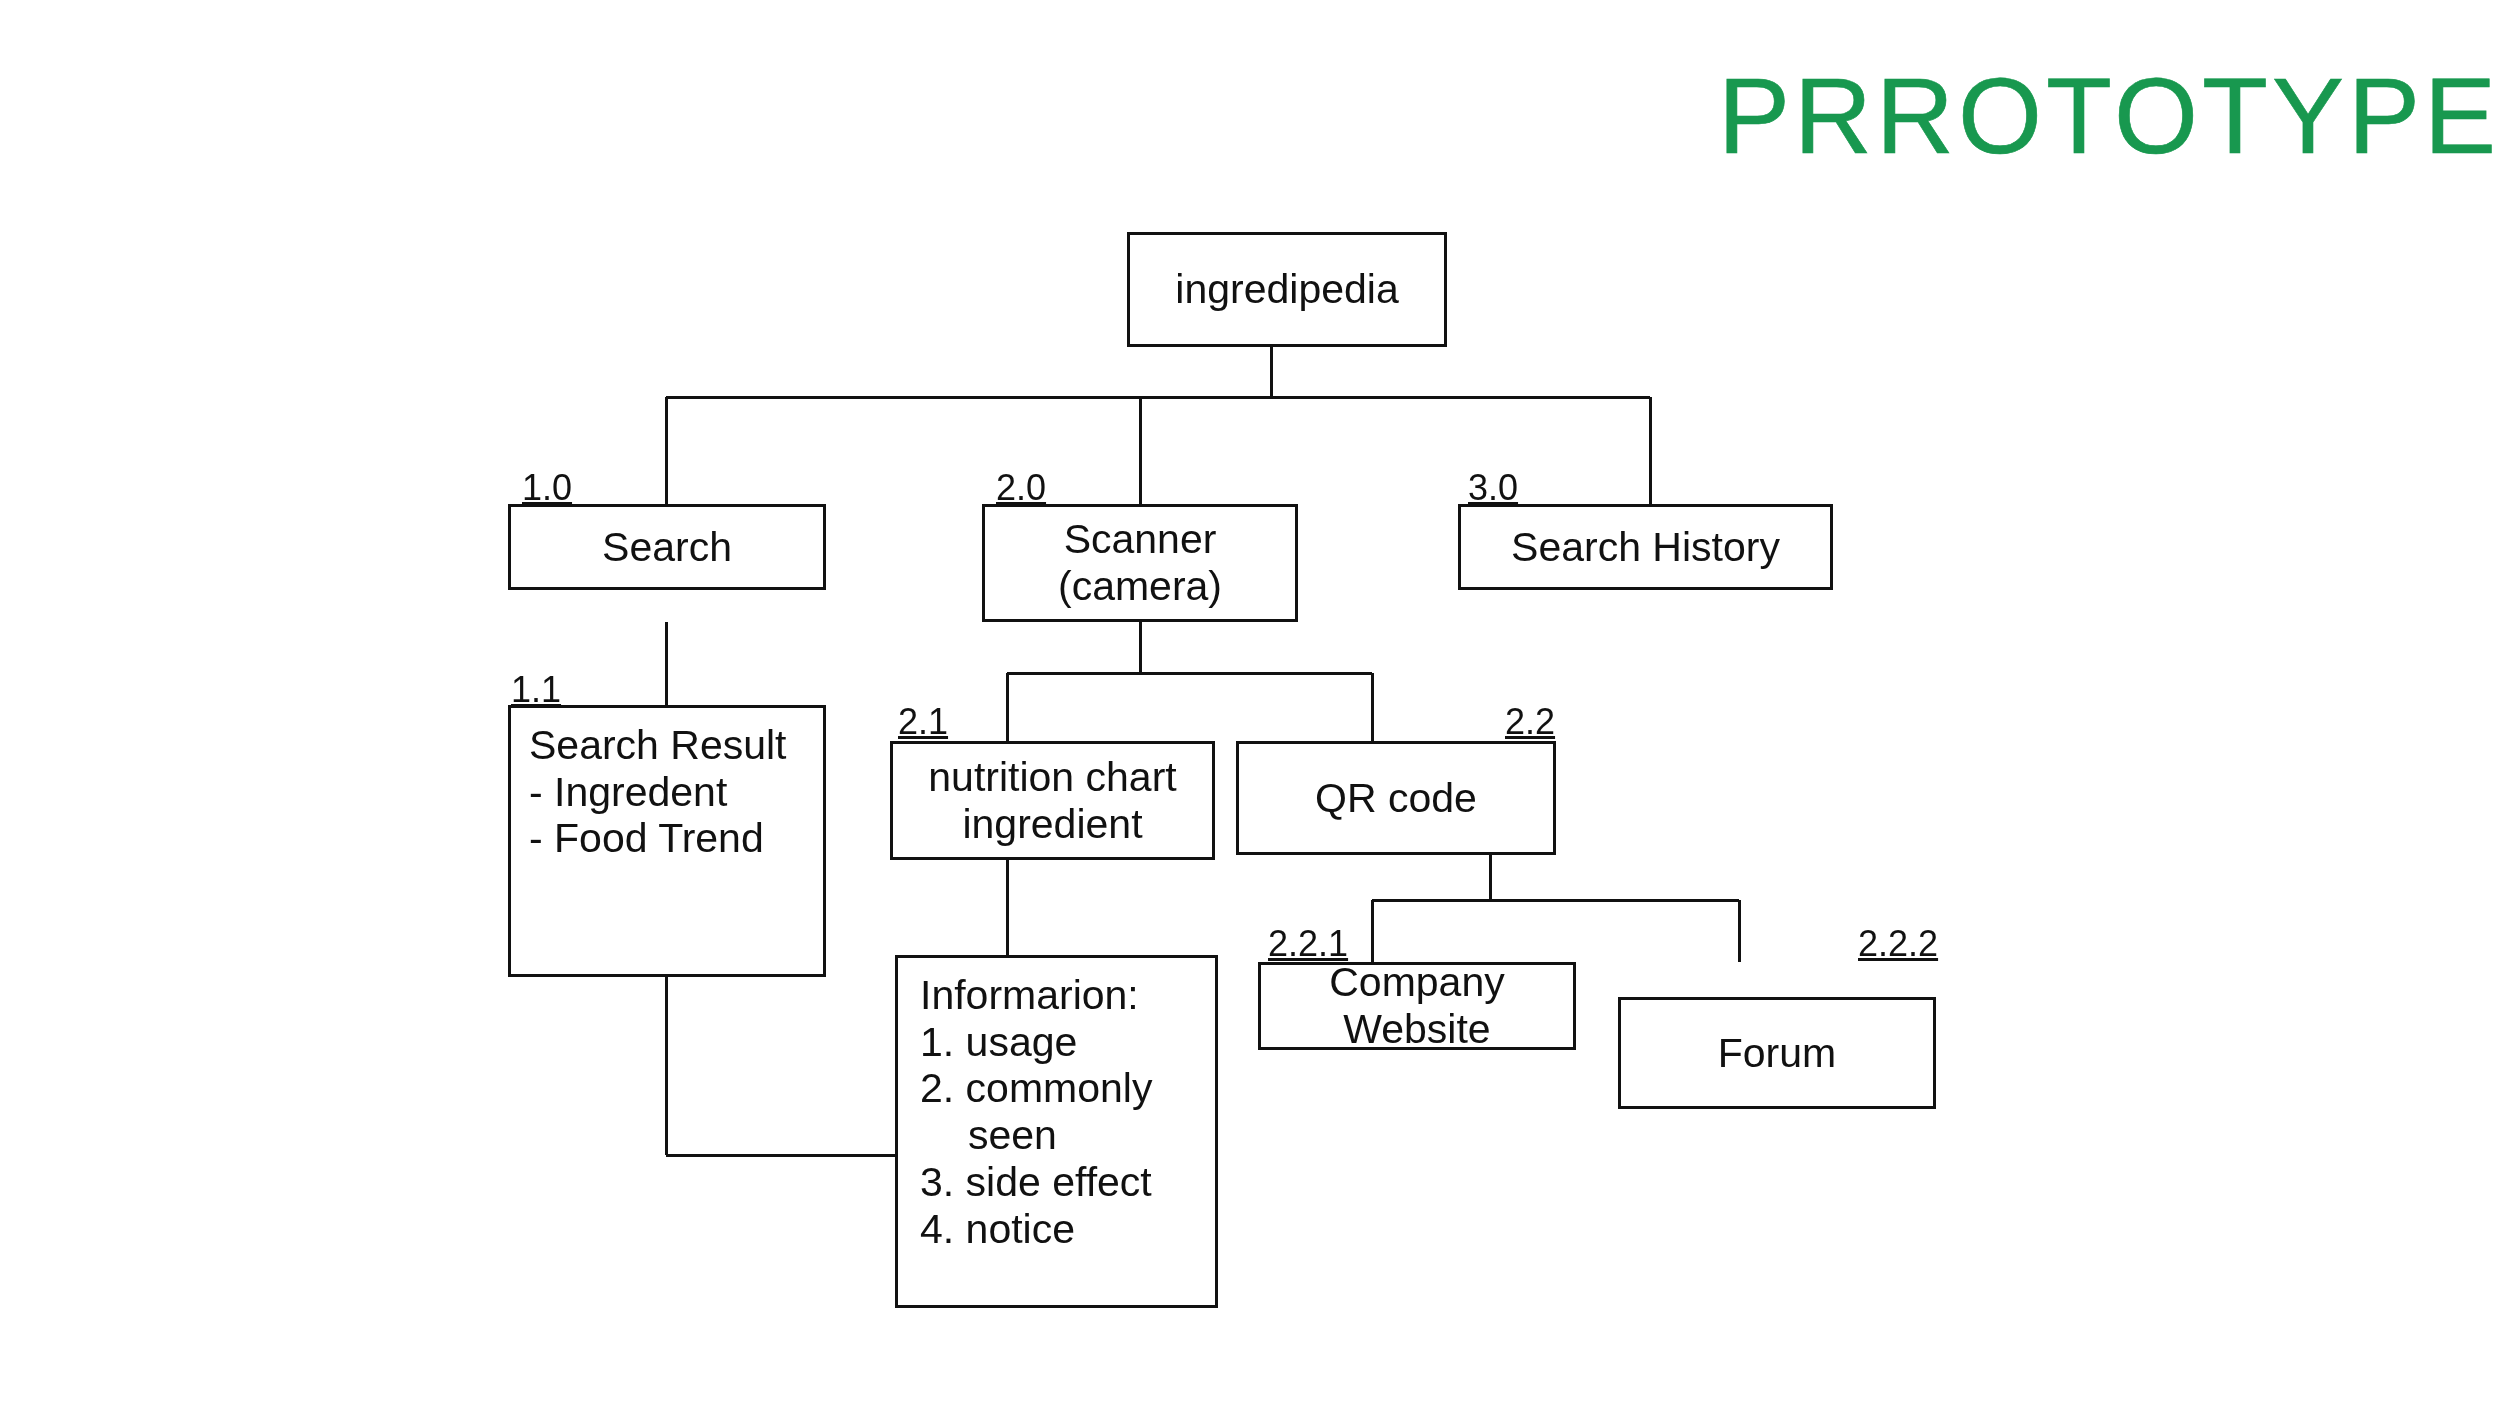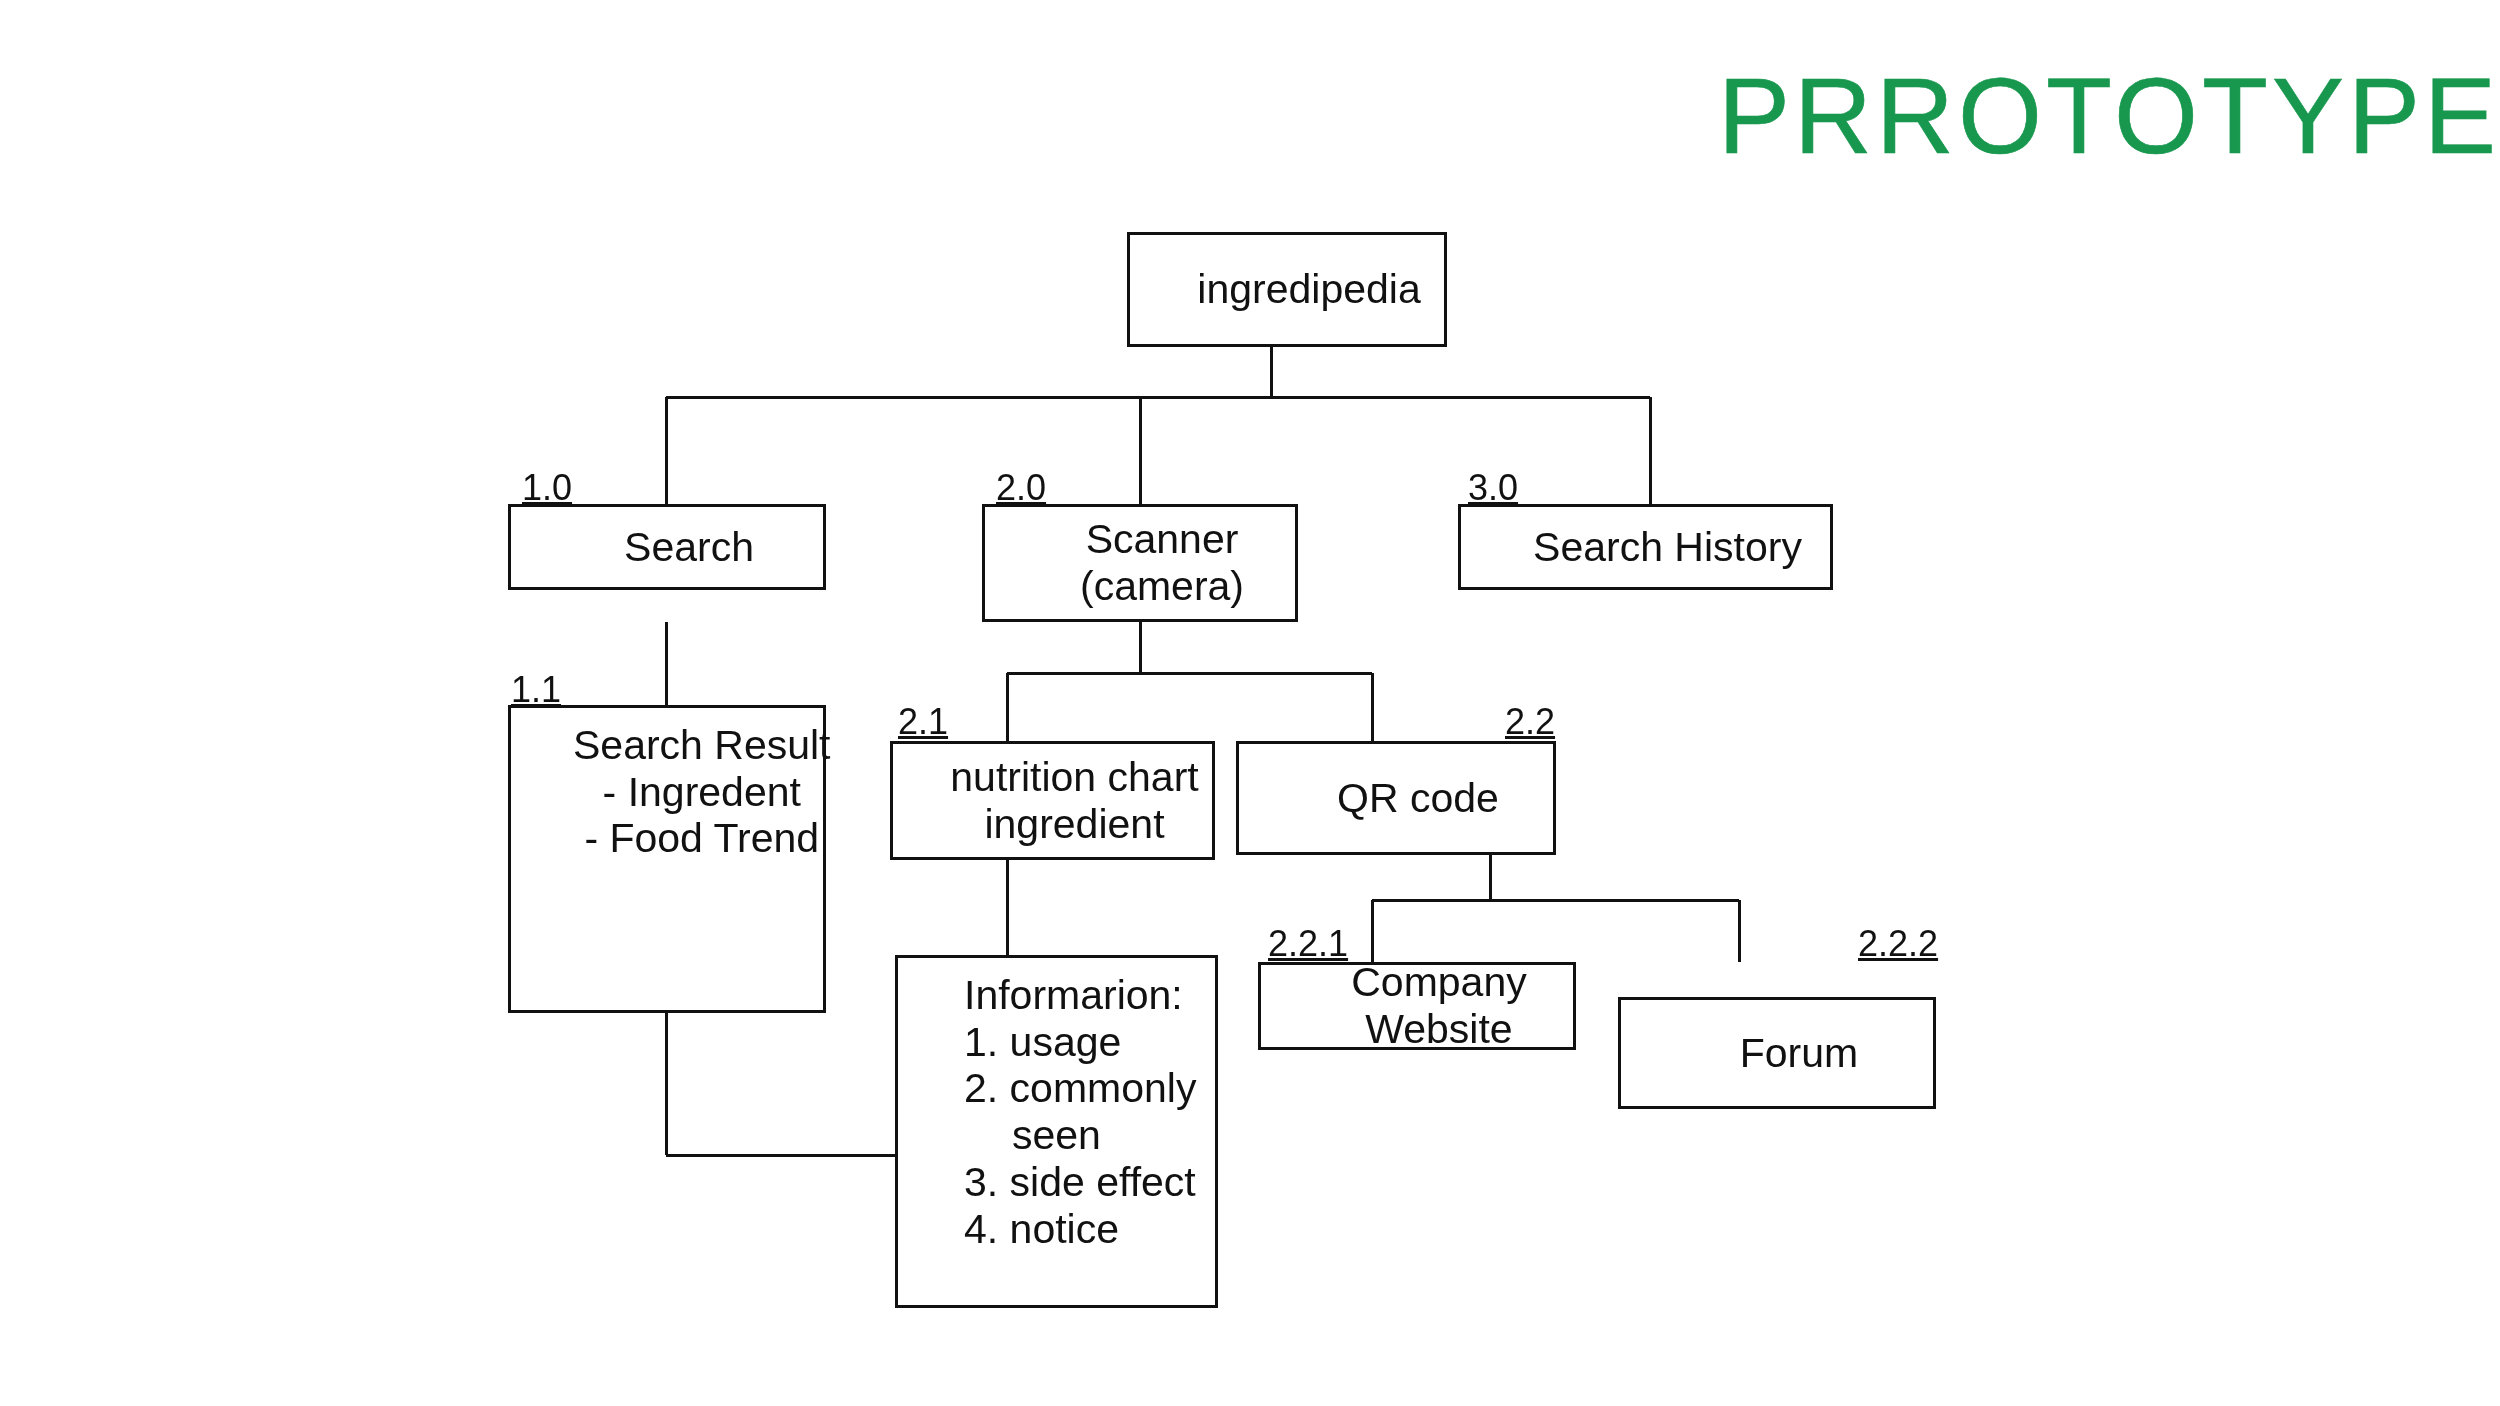--- a/index.html
+++ b/index.html
@@ -49,21 +49,20 @@
     display: flex;
     flex-direction: column;
     align-items: center;
     justify-content: center;
     color: #111111;
     font-size: 41px;
     line-height: 1.14;
     text-align: center;
     font-weight: 400;
     z-index: 2;
-    padding-left: 44px;
   }
   .node .line { display: block; white-space: nowrap; }
 
   
   .node.align-left {
     align-items: flex-start;
     justify-content: flex-start;
     text-align: left;
   }
   .node.align-left .inner {
@@ -136,21 +135,21 @@
     <span class="line">Scanner</span>
     <span class="line">(camera)</span>
   </div>
 
   <div class="ref" style="left:1468px; top:438px;">3.0</div>
   <div class="node" style="left:1458px; top:472px; width:375px; height:86px;">
     <span class="line">Search History</span>
   </div>
 
   <div class="ref" style="left:511px; top:640px;">1.1</div>
-  <div class="node align-left" style="left:508px; top:673px; width:318px; height:308px;text-align:center;">
+  <div class="node align-left" style="left:508px; top:673px; width:318px; height:272px;">
     <div class="inner">
       <span class="line">Search Result</span>
       <span class="line">- Ingredent</span>
       <span class="line">- Food Trend</span>
     </div>
   </div>
 
   <div class="ref" style="left:898px; top:672px;">2.1</div>
   <div class="node" style="left:890px; top:709px; width:325px; height:119px;">
     <span class="line">nutrition chart</span>

